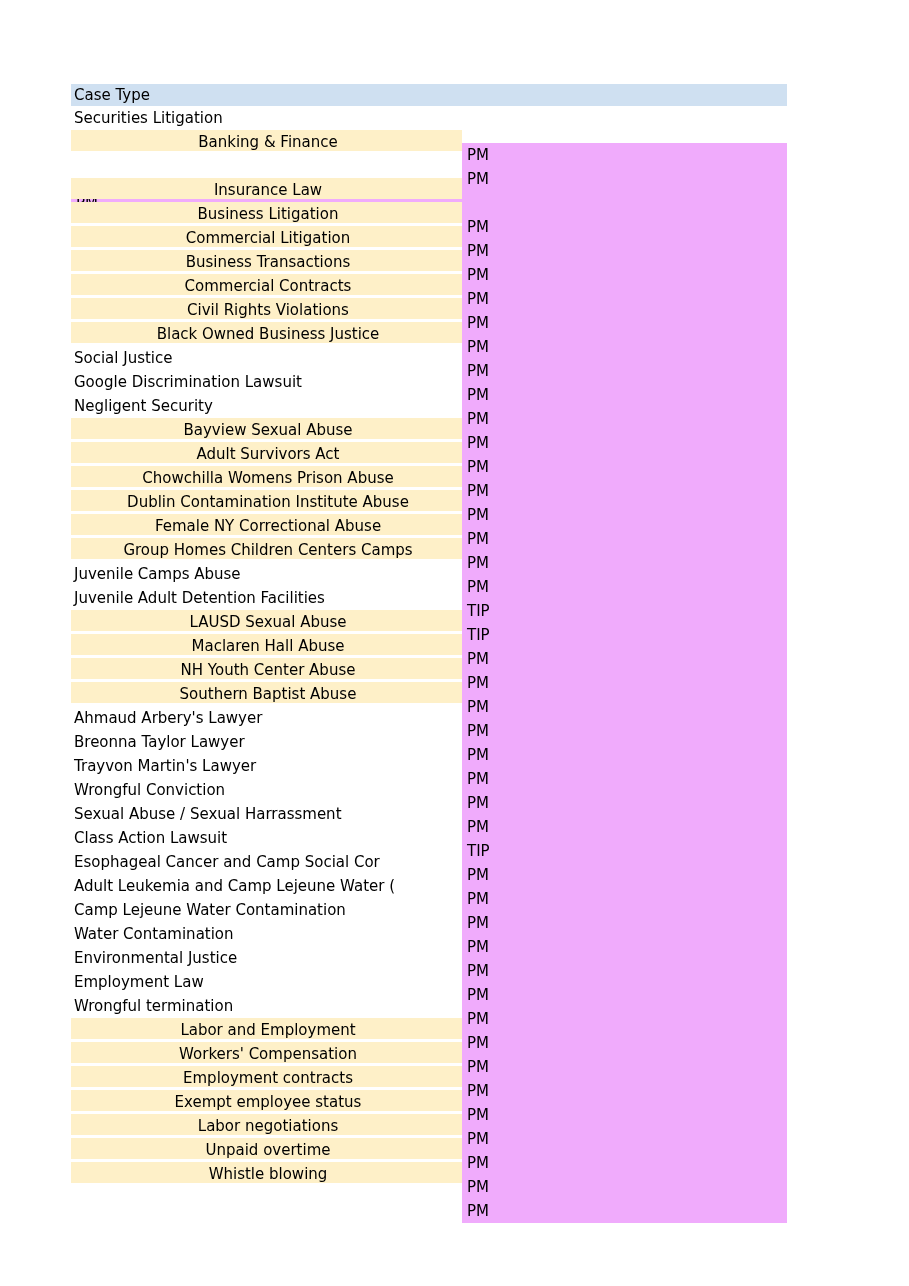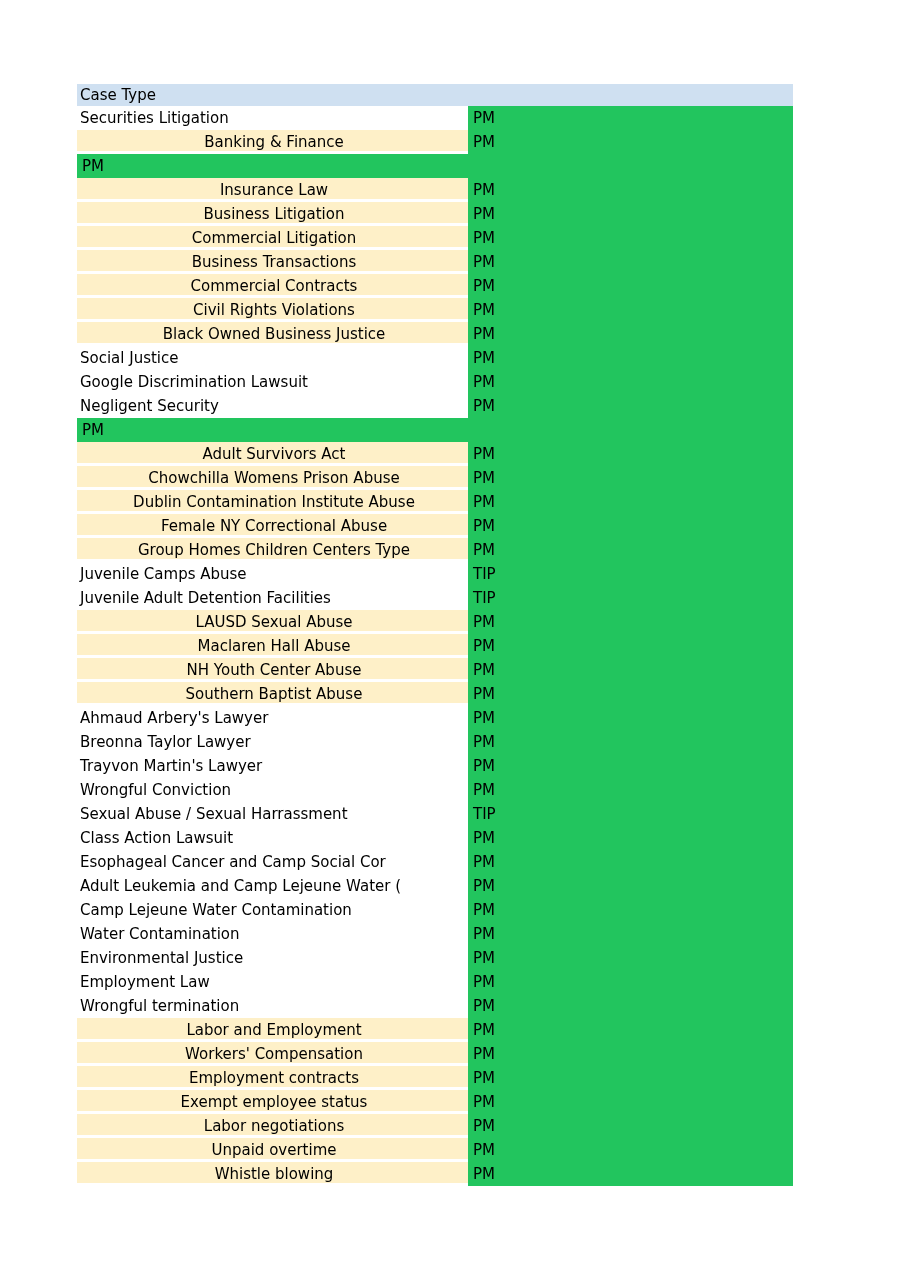--- a/index.html
+++ b/index.html
@@ -11,21 +11,21 @@
     width: 909px;
     height: 1286px;
     position: relative;
     font-family: "DejaVu Sans", "Liberation Sans", sans-serif;
     font-size: 15px;
     color: #000000;
     overflow: hidden;
   }
   .sheet {
     position: absolute;
-    left: 77px;
+    left: 71px;
     top: 84px;
   }
   .header-cell {
     width: 716px;
     height: 22px;
     line-height: 22px;
     background: var(--header-bg, #cfe0f1);
     padding-left: 3px;
     box-sizing: border-box;
     white-space: nowrap;
@@ -50,21 +50,22 @@
     background: var(--highlight-bg, #fef0c8);
     text-align: center;
   }
   .cell-b {
     flex: 1;
     height: 24px;
     line-height: 24px;
     padding-left: 5px;
     box-sizing: border-box;
     white-space: nowrap;
-    background: #22c55e;
+    background: #f0abfc;
+    margin-top: 37px;
   }
 </style>
 </head>
 <body>
 
 <div class="sheet">
   <div class="header-cell">Case Type</div>
   <div id="rows-container">
       <div class="row">
     <div class="cell-a">Securities Litigation</div>
@@ -111,40 +112,41 @@
   </div>
       <div class="row">
     <div class="cell-a">Google Discrimination Lawsuit</div>
     <div class="cell-b">PM</div>
   </div>
       <div class="row">
     <div class="cell-a">Negligent Security</div>
     <div class="cell-b">PM</div>
   </div>
       <div class="row">
+    <div class="cell-a hl">Bayview Sexual Abuse</div>
     <div class="cell-b">PM</div>
   </div>
       <div class="row">
     <div class="cell-a hl">Adult Survivors Act</div>
     <div class="cell-b">PM</div>
   </div>
       <div class="row">
     <div class="cell-a hl">Chowchilla Womens Prison Abuse</div>
     <div class="cell-b">PM</div>
   </div>
       <div class="row">
     <div class="cell-a hl">Dublin Contamination Institute Abuse</div>
     <div class="cell-b">PM</div>
   </div>
       <div class="row">
     <div class="cell-a hl">Female NY Correctional Abuse</div>
     <div class="cell-b">PM</div>
   </div>
       <div class="row">
-    <div class="cell-a hl">Group Homes Children Centers Type</div>
+    <div class="cell-a hl">Group Homes Children Centers Camps</div>
     <div class="cell-b">PM</div>
   </div>
       <div class="row">
     <div class="cell-a">Juvenile Camps Abuse</div>
     <div class="cell-b">TIP</div>
   </div>
       <div class="row">
     <div class="cell-a">Juvenile Adult Detention Facilities</div>
     <div class="cell-b">TIP</div>
   </div>

